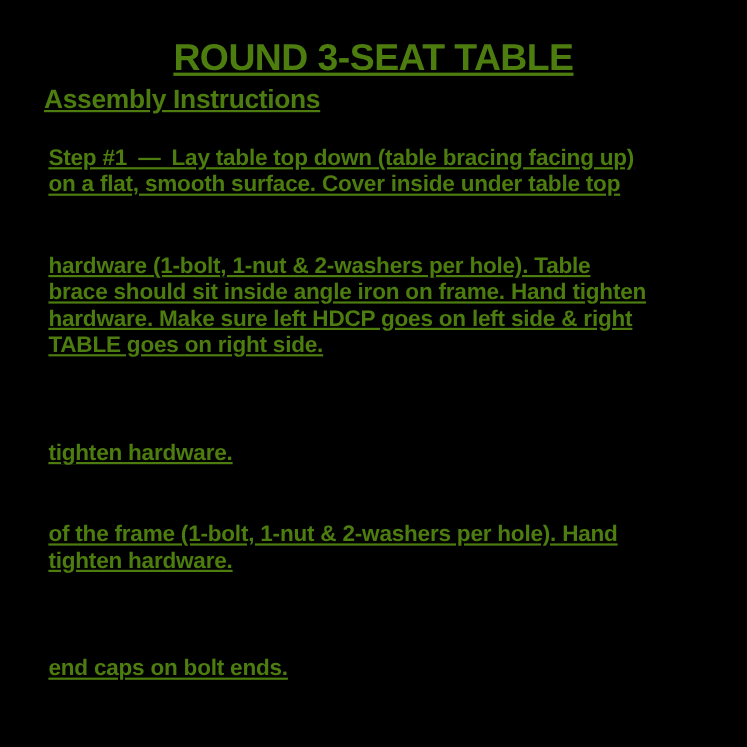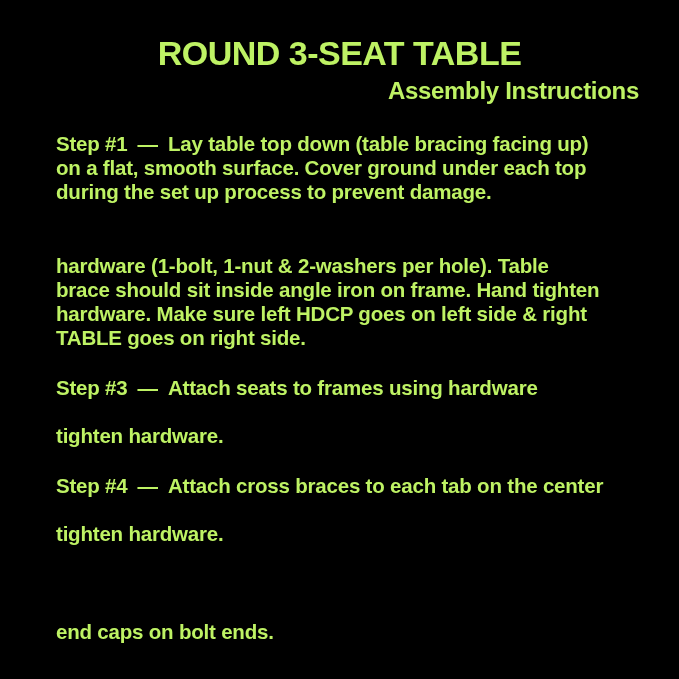--- a/index.html
+++ b/index.html
@@ -11,84 +11,84 @@
     height: 679px;
     background: #000000;
     overflow: hidden;
     font-family: "Liberation Sans", sans-serif;
   }
   .card {
     box-sizing: border-box;
     width: 679px;
     height: 679px;
     padding: 34px 24px 0 40px;
-    color: #bef264;
+    color: #4d7c0f;
+    text-decoration: underline;
   }
   .title {
     text-align: center;
     font-size: 34px;
     font-weight: 800;
     letter-spacing: -0.5px;
     line-height: 1.12;
     margin: 0 16px 0 0;
   }
   .subtitle {
-    text-align: right;
+    text-align: left;
     font-size: 24px;
     font-weight: 800;
     letter-spacing: -0.3px;
     line-height: 1.15;
     margin: 5px 16px 0 0;
   }
   .steps {
     margin-top: 27px;
   }
   .step {
-    margin: 0 0 26px 16px;
+    margin: 0 0 26px 4px;
     font-size: 20.5px;
     font-weight: 700;
     letter-spacing: -0.2px;
   }
   .ln {
     line-height: 21.8px;
     white-space: nowrap;
   }
 </style>
 </head>
 <body>
 
 <main class="card">
   <h1 class="title">ROUND 3-SEAT TABLE</h1>
   <h2 class="subtitle">Assembly Instructions</h2>
 
   <section class="steps">
 
     <p class="step">
       <span class="ln">Step #1 — Lay table top down (table bracing facing up)</span><br>
-      <span class="ln">on a flat, smooth surface. Cover ground under each top</span><br>
-      <span class="ln">during the set up process to prevent damage.</span>
+      <span class="ln">on a flat, smooth surface. Cover inside under table top</span><br>
     </p>
 
     <p class="step">
       <br>
       <span class="ln">hardware (1-bolt, 1-nut &amp; 2-washers per hole). Table</span><br>
       <span class="ln">brace should sit inside angle iron on frame. Hand tighten</span><br>
       <span class="ln">hardware. Make sure left HDCP goes on left side &amp; right</span><br>
       <span class="ln">TABLE goes on right side.</span>
     </p>
 
     <p class="step">
-      <span class="ln">Step #3 — Attach seats to frames using hardware</span><br>
+      <br>
       <br>
       <span class="ln">tighten hardware.</span>
     </p>
 
     <p class="step">
-      <span class="ln">Step #4 — Attach cross braces to each tab on the center</span><br>
       <br>
+      <span class="ln">of the frame (1-bolt, 1-nut &amp; 2-washers per hole). Hand</span><br>
       <span class="ln">tighten hardware.</span>
     </p>
 
 
     <p class="step">
       <br>
       <br>
       <span class="ln">end caps on bolt ends.</span>
     </p>
 

